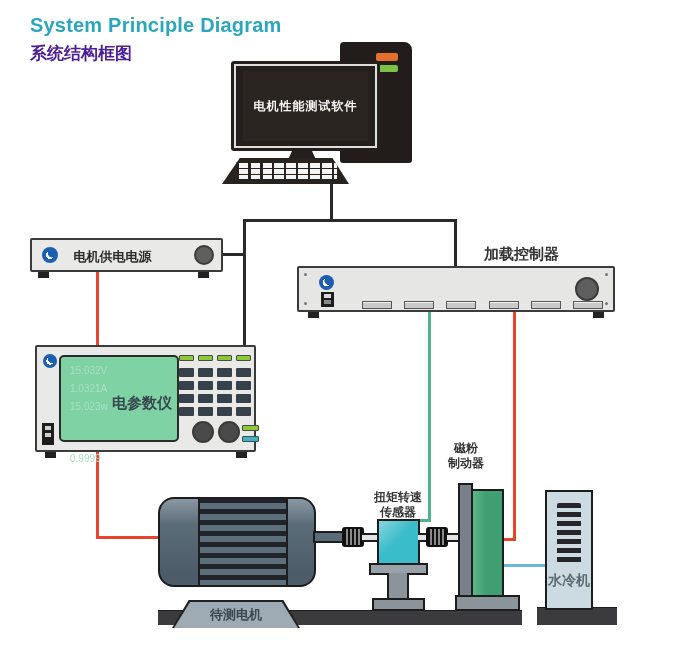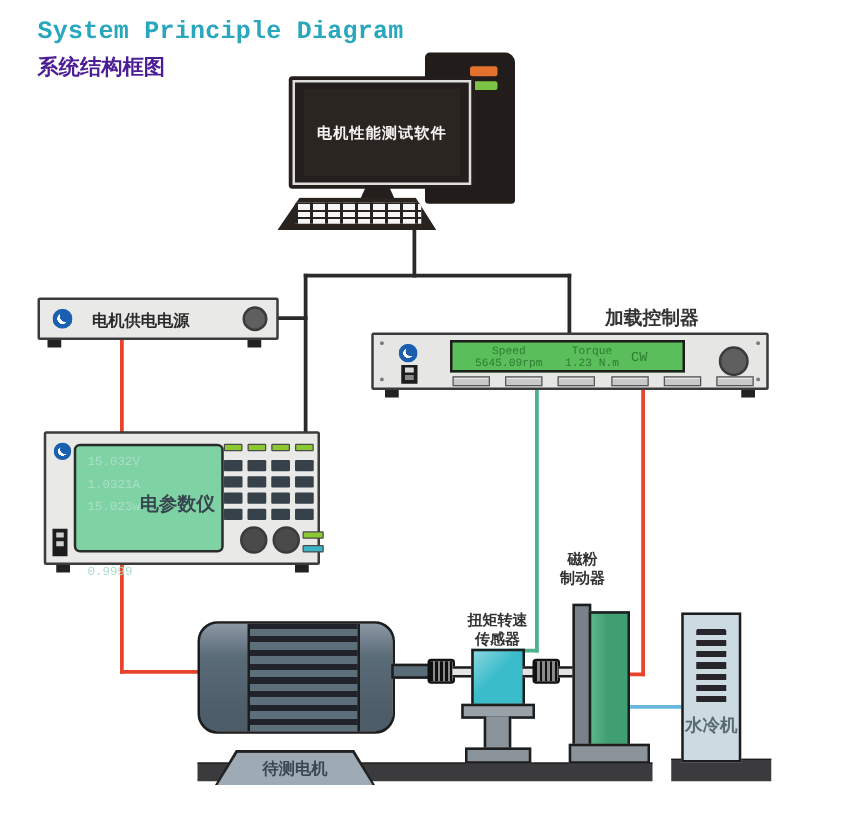--- a/index.html
+++ b/index.html
@@ -1,19 +1,19 @@
 <!DOCTYPE html>
 <html><head>
 <meta charset="utf-8">
 <style>
   * { margin:0; padding:0; box-sizing:border-box; }
   html,body { background:#ffffff; }
   #canvas {
     position:relative; width:680px; height:668px; background:#ffffff;
-    font-family:Liberation Mono, monospace; overflow:hidden;
+    font-family:Liberation Sans, sans-serif; overflow:hidden;
   }
   .abs { position:absolute; }
 
   
   #title-en { left:30px; top:14px; font-size:20px; font-weight:bold; color:#2aa7bd; letter-spacing:.2px; }
   #title-zh { left:30px; top:42px; font-size:17px; font-weight:bold; color:#4c1d95; }
 
   
   #tower { left:340px; top:42px; width:72px; height:121px; background:#221d1a; border-radius:4px 8px 3px 3px; }
   #tower-led-orange { left:36px; top:11px; width:22px; height:8px; background:#e4702e; border-radius:2px; }
@@ -206,31 +206,20 @@
   <div class="device" id="ctrl">
     <span class="screw" style="left:5px;top:5px;"></span>
     <span class="screw" style="right:5px;top:5px;"></span>
     <span class="screw" style="left:5px;bottom:5px;"></span>
     <span class="screw" style="right:5px;bottom:5px;"></span>
     <span class="logo"></span>
     <div id="ctrl-switch">
         <span></span>
         <span></span>
       </div>
-    <div id="ctrl-display">
-      <div class="lcd-col" id="lcd-speed">
-        <div>Speed</div>
-        <div>5645.09rpm</div>
-      </div>
-      <div class="lcd-col" id="lcd-torque">
-        <div>Torque</div>
-        <div>1.23 N.m</div>
-      </div>
-      <div id="lcd-cw">CW</div>
-    </div>
     <div id="ctrl-buttons">
       <span></span>
         <span></span>
         <span></span>
         <span></span>
         <span></span>
         <span></span>
     </div>
     <span class="knob"></span>
   </div>

